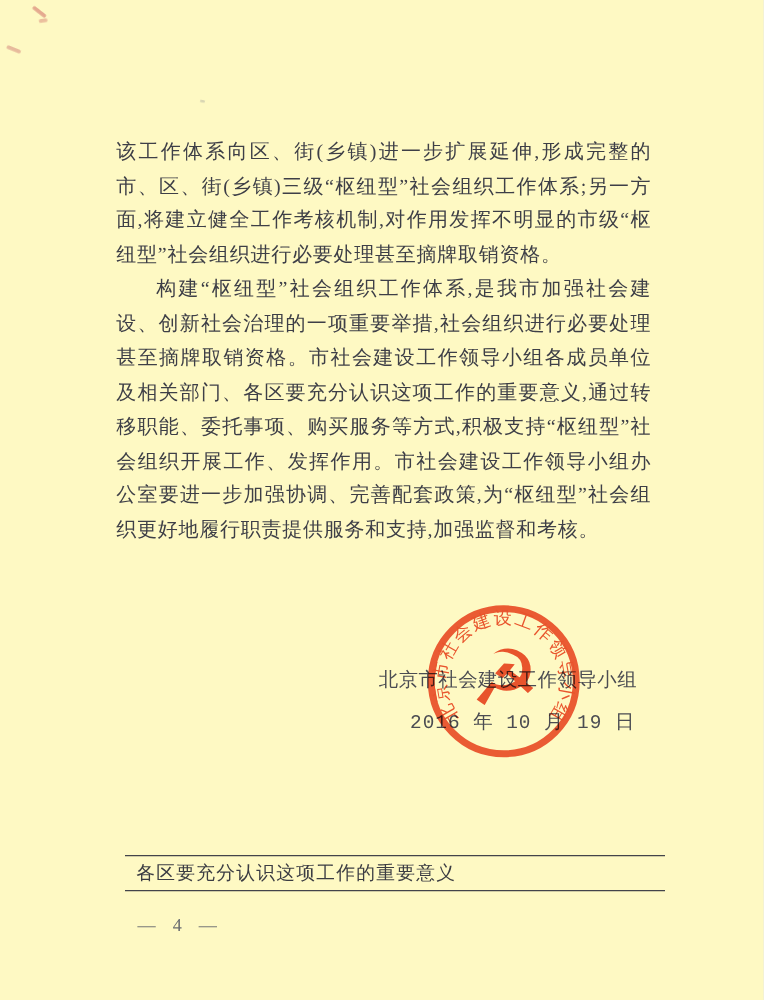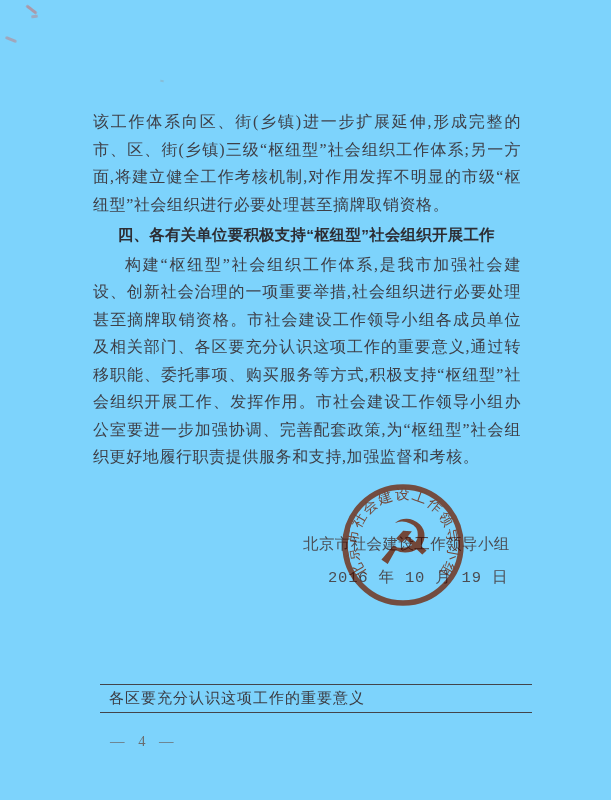--- a/index.html
+++ b/index.html
@@ -1,21 +1,21 @@
 <!DOCTYPE html>
 <html><head>
 <meta charset="utf-8">
 <style>
   * { margin: 0; padding: 0; box-sizing: border-box; }
   html, body { background: #e9e9e9; }
   .page {
     position: relative;
     width: 611px;
     height: 800px;
-    background: #7dd3fc;
+    background: #fef9c3;
     font-family: "Liberation Serif", "DejaVu Serif", serif;
     overflow: hidden;
     margin: 0 auto;
   }
 
   
   .red-mark { position: absolute; border-radius: 2px; filter: blur(0.4px); }
   .mark1 { left: 25px; top: 8px; width: 13px; height: 3px; transform: rotate(38deg); background: rgba(208,105,100,0.55); }
   .mark2 { left: 31px; top: 15px; width: 7px; height: 2.5px; transform: rotate(-8deg); background: rgba(208,105,100,0.4); }
   .mark3 { left: 5px; top: 38px; width: 12px; height: 3px; transform: rotate(22deg); background: rgba(205,110,108,0.45); }
@@ -105,21 +105,20 @@
 
 <div class="page">
 
   <div class="red-mark mark1"></div>
   <div class="red-mark mark2"></div>
   <div class="red-mark mark3"></div>
   <div class="red-mark mark4"></div>
 
   <div class="content">
     <p class="para">该工作体系向区、街(乡镇)进一步扩展延伸,形成完整的市、区、街(乡镇)三级“枢纽型”社会组织工作体系;另一方面,将建立健全工作考核机制,对作用发挥不明显的市级“枢纽型”社会组织进行必要处理甚至摘牌取销资格。</p>
-    <p class="heading">四、各有关单位要积极支持“枢纽型”社会组织开展工作</p>
     <p class="para indent">构建“枢纽型”社会组织工作体系,是我市加强社会建设、创新社会治理的一项重要举措,社会组织进行必要处理甚至摘牌取销资格。市社会建设工作领导小组各成员单位及相关部门、各区要充分认识这项工作的重要意义,通过转移职能、委托事项、购买服务等方式,积极支持“枢纽型”社会组织开展工作、发挥作用。市社会建设工作领导小组办公室要进一步加强协调、完善配套政策,为“枢纽型”社会组织更好地履行职责提供服务和支持,加强监督和考核。</p>
   </div>
 
   <div class="signature">
     <div class="sig-org">北京市社会建设工作领导小组</div>
     <div class="sig-date">2016 年 10 月 19 日</div>
   </div>
 
   <div class="seal">
     <svg viewBox="0 0 150 150" width="150" height="150" xmlns="http://www.w3.org/2000/svg">

